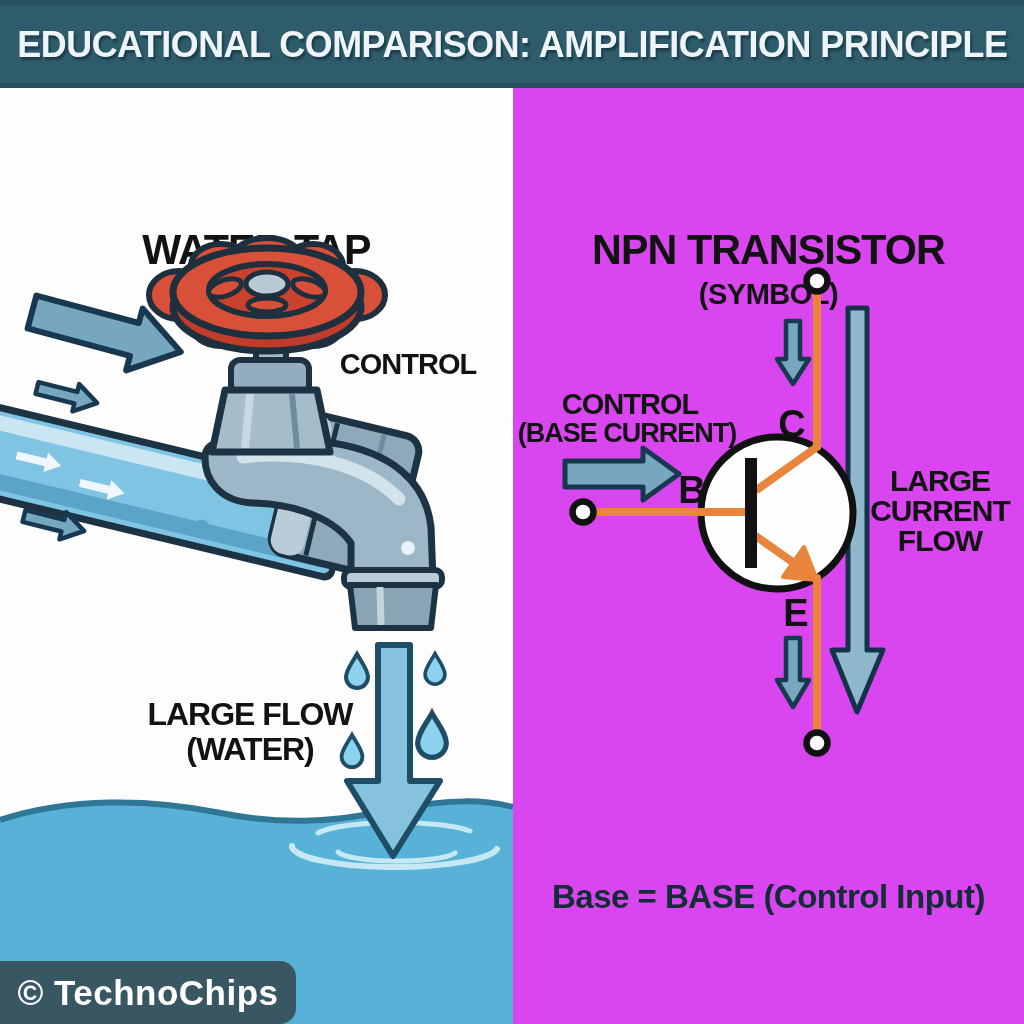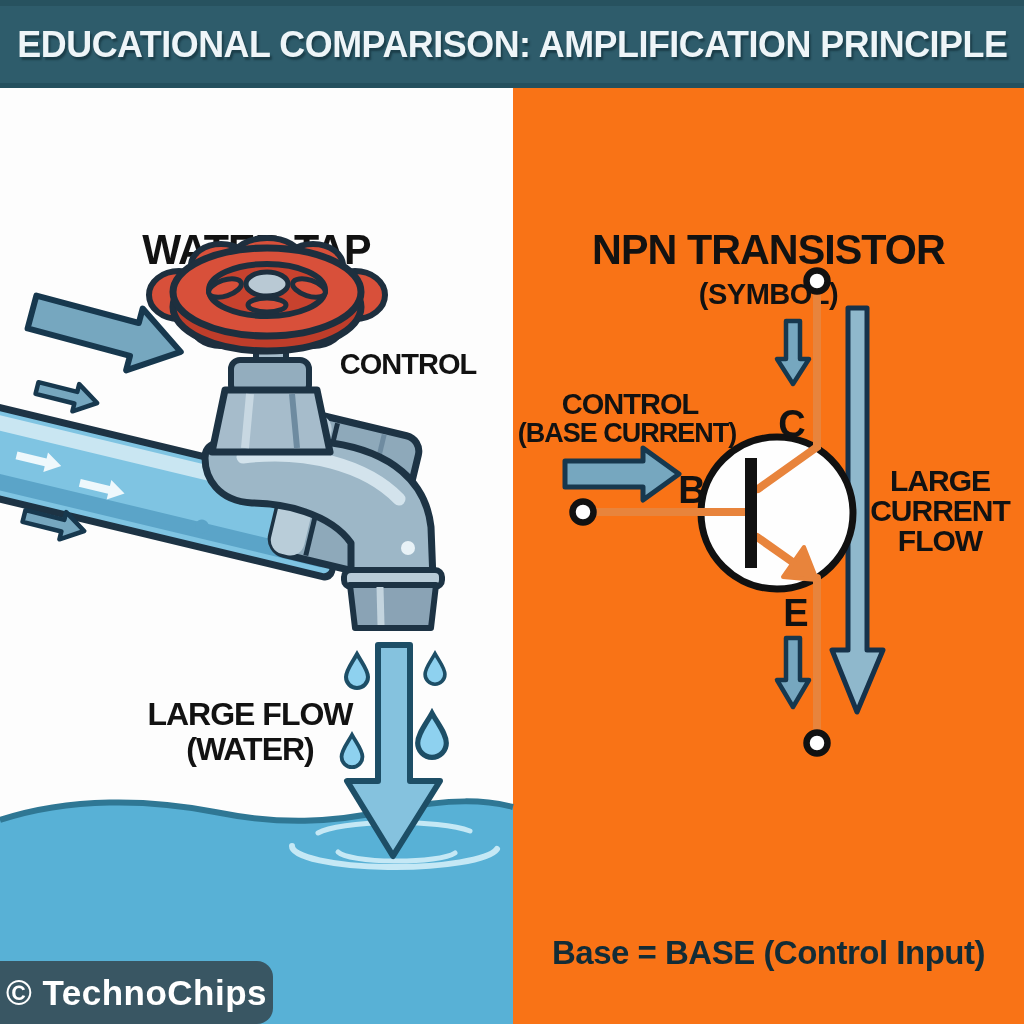--- a/index.html
+++ b/index.html
@@ -12,38 +12,38 @@
     position:absolute;left:0;top:0;width:1024px;height:88px;
     background:#2e5c6b;border-top:6px solid #27525f;border-bottom:5px solid #24505e;
     box-sizing:border-box;display:flex;align-items:center;justify-content:center;
   }
   .header h1{
     margin:0;color:#eef5f8;font-size:37px;font-weight:bold;letter-spacing:-.5px;
     text-shadow:2px 3px 2px rgba(12,38,48,.55);white-space:nowrap;transform:scaleX(.97);
   }
   
   .panel-left{position:absolute;left:0;top:88px;width:513px;height:936px;background:#fdfdfd;}
-  .panel-right{position:absolute;left:513px;top:88px;width:511px;height:936px;background:#f97316;}
+  .panel-right{position:absolute;left:513px;top:88px;width:511px;height:936px;background:#d946ef;}
   .panel-title{
     position:absolute;top:140px;width:100%;text-align:center;color:#121212;line-height:1.0;
   }
   .panel-title .t1{font-size:43px;font-weight:bold;letter-spacing:-1px;transform:scaleX(.96);}
   .panel-title .t2{font-size:29px;font-weight:bold;letter-spacing:-.5px;margin-top:9px;}
   
   .mapping{
-    position:absolute;top:844px;width:100%;text-align:center;color:#132c36;
+    position:absolute;top:788px;width:100%;text-align:center;color:#132c36;
     font-size:33px;font-weight:bold;line-height:42px;letter-spacing:-.5px;
   }
   .panel-left .mapping{color:#10282f;}
   
   #art{position:absolute;left:0;top:0;width:1024px;height:1024px;}
   svg text{font-family:"Liberation Sans",sans-serif;font-weight:bold;fill:#121212;}
   
   .watermark{
-    position:absolute;left:0;top:961px;width:273px;height:63px;
+    position:absolute;left:0;top:961px;width:296px;height:63px;
     background:rgba(54,76,87,.9);border-radius:0 16px 16px 0;
     display:flex;align-items:center;justify-content:center;
   }
   .watermark span{color:#fff;font-size:35px;font-weight:bold;letter-spacing:.5px;white-space:nowrap;}
 </style>
 </head>
 <body>
 
 <div id="stage">
 

